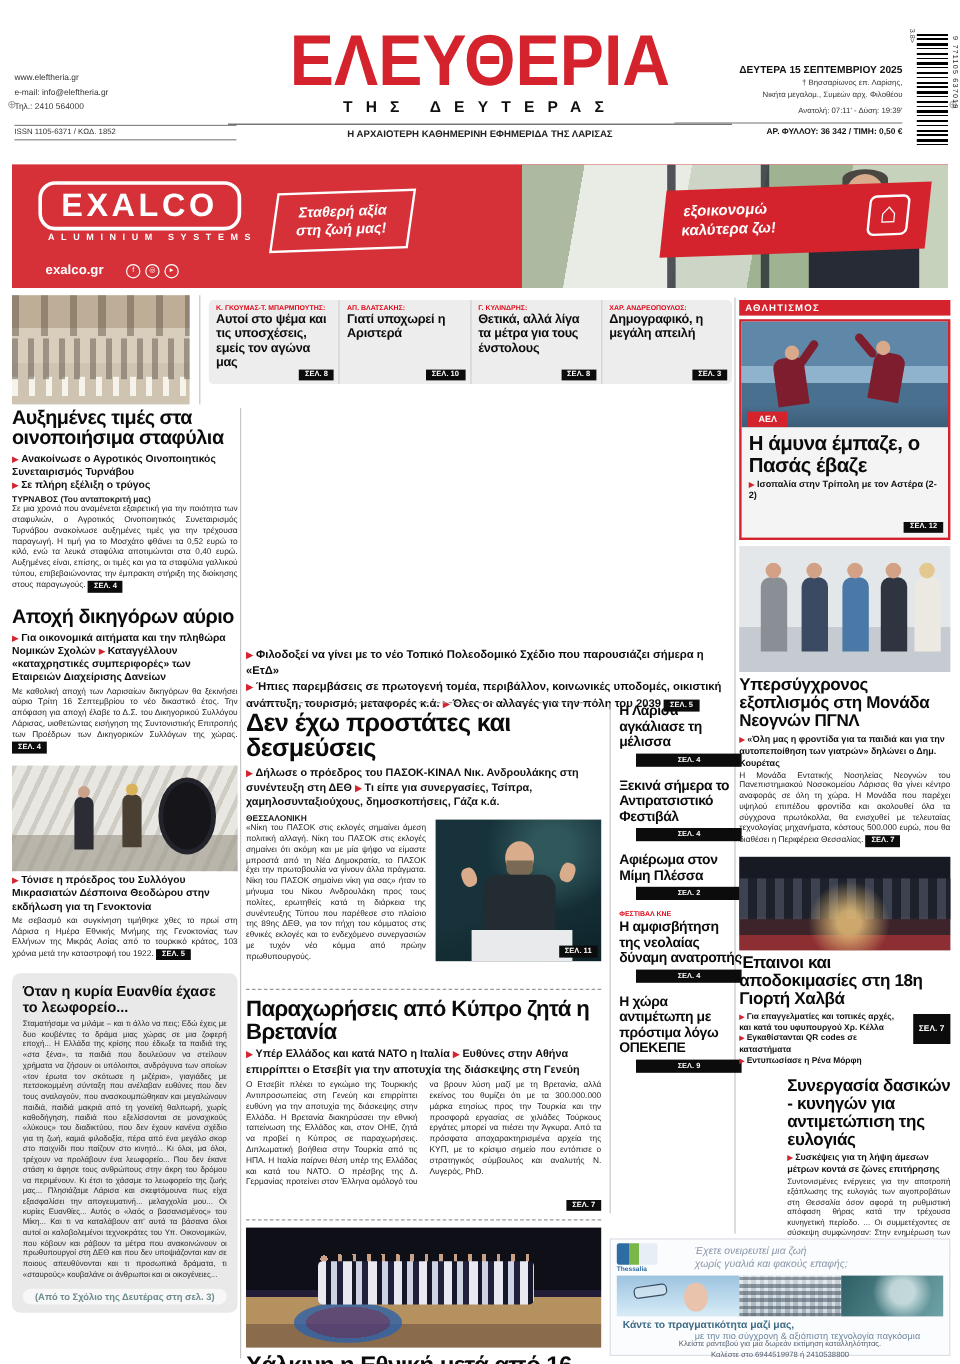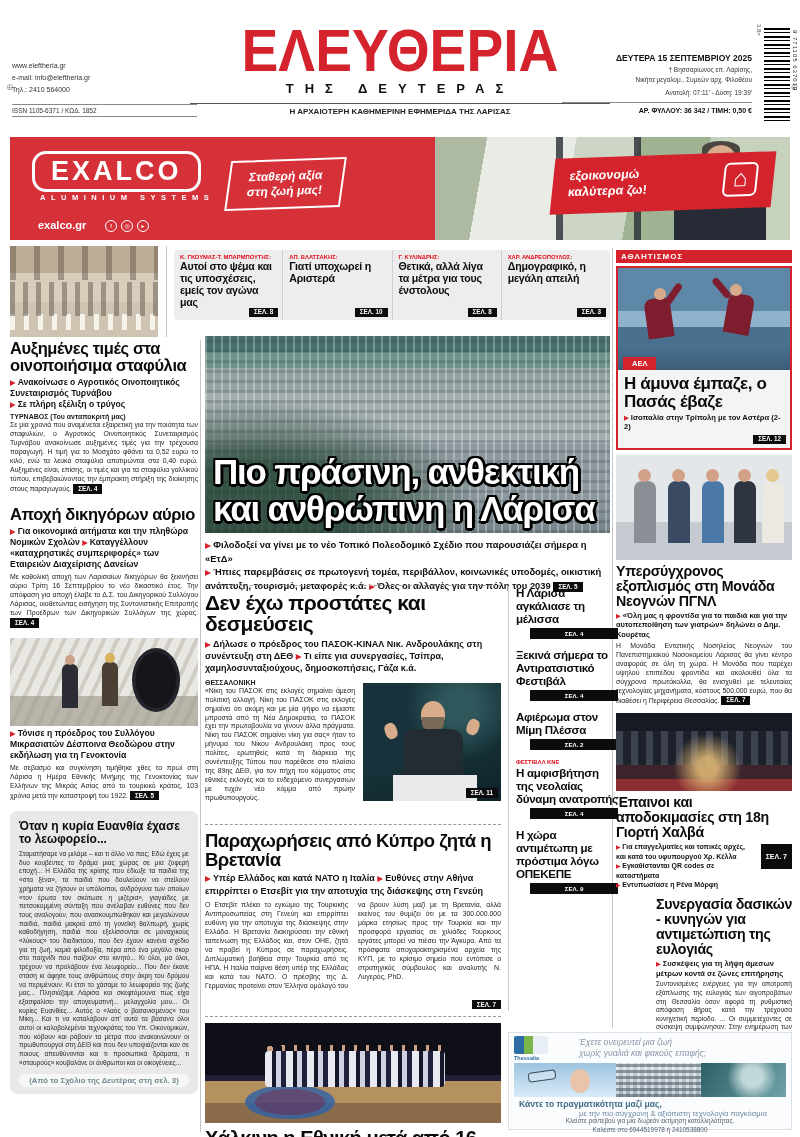--- a/index.html
+++ b/index.html
@@ -54,21 +54,21 @@
   .strip{left:174px;top:250px;width:436px;height:70px;background:#ededed;border-radius:4px;display:flex;}
   .stripcol{flex:1;padding:4px 6px;position:relative;border-right:1px solid #cfcfcf;}
   .stripcol:last-child{border-right:none;}
   .kicker{color:#e00918;font-size:5.8px;font-weight:800;margin-bottom:1px;}
   .striptitle{font-size:10.6px;font-weight:800;line-height:1.12;color:#0c0c0c;letter-spacing:-.2px;}
   .badge{display:inline-block;background:#0c0c0c;color:#fff;font-size:6.3px;font-weight:700;padding:1.5px 5px;line-height:1;}
   .stripbadge{position:absolute;right:4px;bottom:3px;}
   
   .sportsbar{left:616px;top:250px;width:176px;height:13px;background:#d5232d;color:#fff;font-size:8px;font-weight:800;line-height:13px;padding-left:5px;box-sizing:border-box;letter-spacing:1px;}
   .sportsbox{left:616px;top:266px;width:176px;height:184px;border:2px solid #d5232d;background:#f4f4f4;box-sizing:border-box;}
-  .aelphoto{position:relative;width:100%;height:102px;overflow:hidden;
+  .aelphoto{position:relative;width:100%;height:88px;overflow:hidden;
      background:linear-gradient(180deg,#5e87a8 0 42%,#8fb3cc 42% 58%,#49708f 58% 78%,#3c5d78 100%);}
   .player{position:absolute;width:26px;height:40px;background:#7d1d2e;border-radius:8px 8px 0 0;}
   .phead{position:absolute;width:12px;height:12px;border-radius:50%;background:#d8a98b;}
   .parm{position:absolute;width:7px;height:24px;background:#7d1d2e;border-radius:4px;transform:rotate(35deg);}
   .aeltag{position:absolute;left:5px;bottom:0;background:#d5232d;color:#fff;font-size:7.5px;font-weight:800;padding:2px 9px;}
   .sportstitle{font-size:17px;font-weight:800;line-height:1.05;letter-spacing:-.4px;color:#0b0b0b;padding:5px 6px 2px;}
   .sportsbullet{font-size:7.6px;font-weight:600;padding:0 6px;color:#111;}
   .b::before{content:"▶ ";color:#d5232d;font-size:.85em;}
   .sportsbadge{position:absolute;right:4px;bottom:4px;}
   
@@ -263,26 +263,20 @@
       <div class="player" style="left:108px;top:26px;transform:rotate(10deg);"></div>
       <div class="phead" style="left:112px;top:16px;"></div>
       <div class="parm" style="left:100px;top:8px;transform:rotate(-40deg);"></div>
       <div class="aeltag">ΑΕΛ</div>
     </div>
     <div class="sportstitle">Η άμυνα έμπαζε, ο Πασάς έβαζε</div>
     <div class="sportsbullet"><span class="b">Ισοπαλία στην Τρίπολη με τον Αστέρα (2-2)</span></div>
     <span class="badge sportsbadge">ΣΕΛ. 12</span>
   </div>
 
-  <div class="abs cityphoto">
-    <div class="mainhead">
-      <div>Πιο πράσινη, ανθεκτική</div>
-      <div>και ανθρώπινη η Λάρισα</div>
-    </div>
-  </div>
   <div class="abs mainbullets">
     <span class="b">Φιλοδοξεί να γίνει με το νέο Τοπικό Πολεοδομικό Σχέδιο που παρουσιάζει σήμερα η «ΕτΔ»</span><br>
     <span class="b">Ήπιες παρεμβάσεις σε πρωτογενή τομέα, περιβάλλον, κοινωνικές υποδομές, οικιστική ανάπτυξη, τουρισμό, μεταφορές κ.ά.</span>
     <span class="b">Όλες οι αλλαγές για την πόλη του 2039</span>
     <span class="badge">ΣΕΛ. 5</span>
   </div>
 
   <div class="abs center">
     <div class="mainsub">
       <div class="dsep"></div>

